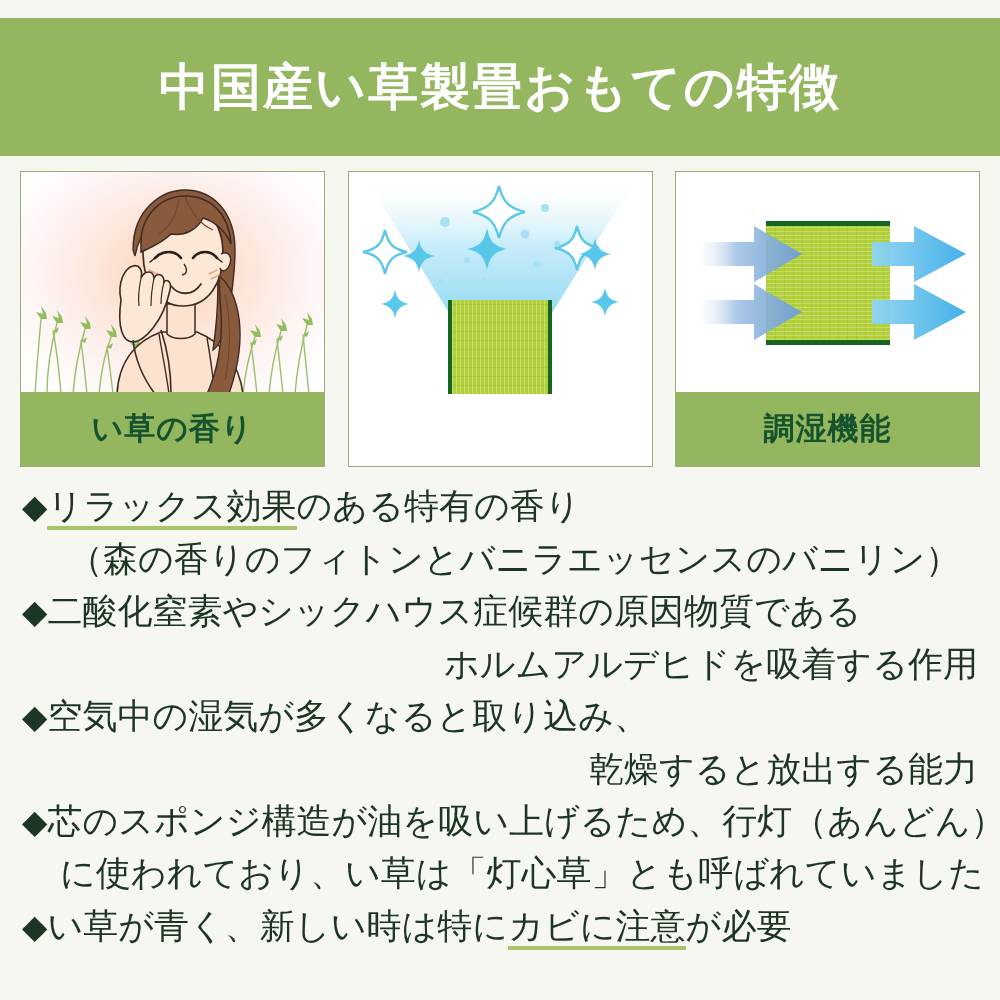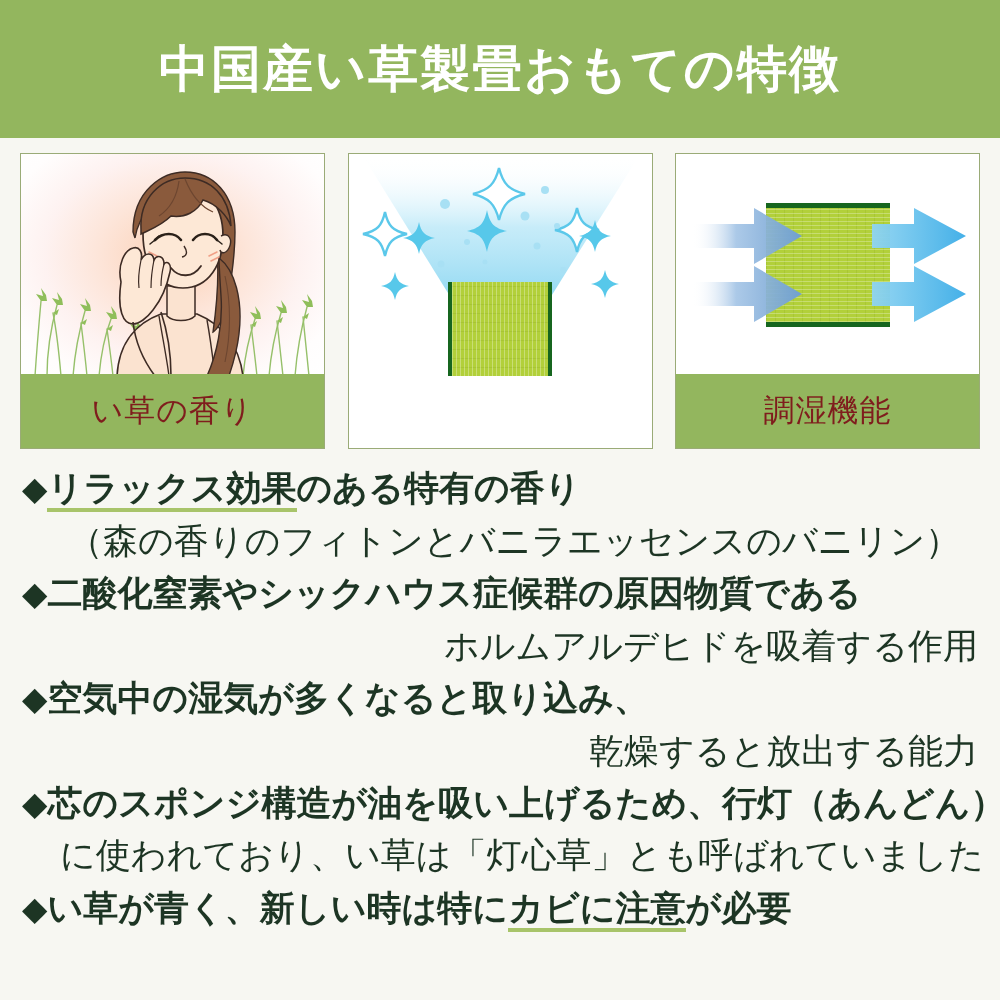--- a/index.html
+++ b/index.html
@@ -6,20 +6,21 @@
   html, body {
     width: 1000px; height: 1000px;
     background: #f7f7f2;
     font-family: "Liberation Sans", "DejaVu Sans", sans-serif;
     overflow: hidden;
   }
   #page {
     position: relative;
     width: 1000px; height: 782px;
     background: #f7f7f2;
+    margin-top: 18px;
   }
 
   
   .header-band {
     position: absolute; left: 0; top: 0;
     width: 1000px; height: 138px;
     background: #93b65e;
     display: flex; align-items: center; justify-content: center;
   }
   .header-title {
@@ -50,23 +51,23 @@
     background: #ffffff;
     overflow: hidden;
   }
   .card-label {
     position: absolute; left: 0; bottom: 0;
     width: 100%; height: 74px;
     background: #93b65e;
     display: flex; align-items: center; justify-content: center;
   }
   .card-label span {
-    color: #7f1d1d;
+    color: #14532d;
     font-size: 31px;
-    font-weight: normal;
+    font-weight: bold;
     letter-spacing: 1px;
     white-space: nowrap;
     text-align: center;
   }
 
   
   .aroma-glow {
     position: absolute; left: 50%; top: 46%;
     width: 330px; height: 260px;
     transform: translate(-50%, -50%);
@@ -115,21 +116,21 @@
     width: 1000px;
   }
   .b-line {
     position: relative;
     font-size: 35px;
     line-height: 52px;
     color: #1d3524;
     white-space: nowrap;
     letter-spacing: 0px;
   }
-  .b-line.lead { padding-left: 22px; font-weight: bold; }
+  .b-line.lead { padding-left: 22px; }
   .b-line.cont-indent { padding-left: 68px; }
   .b-line.cont-right { padding-left: 0; text-align: right; padding-right: 22px; }
   .b-line.cont-sub { padding-left: 60px; font-family: Liberation Serif, serif; }
   .diamond {
     display: inline-block;
     color: #1d3524;
     font-size: 33px;
     margin-right: 0px;
   }
   .ul-green {

